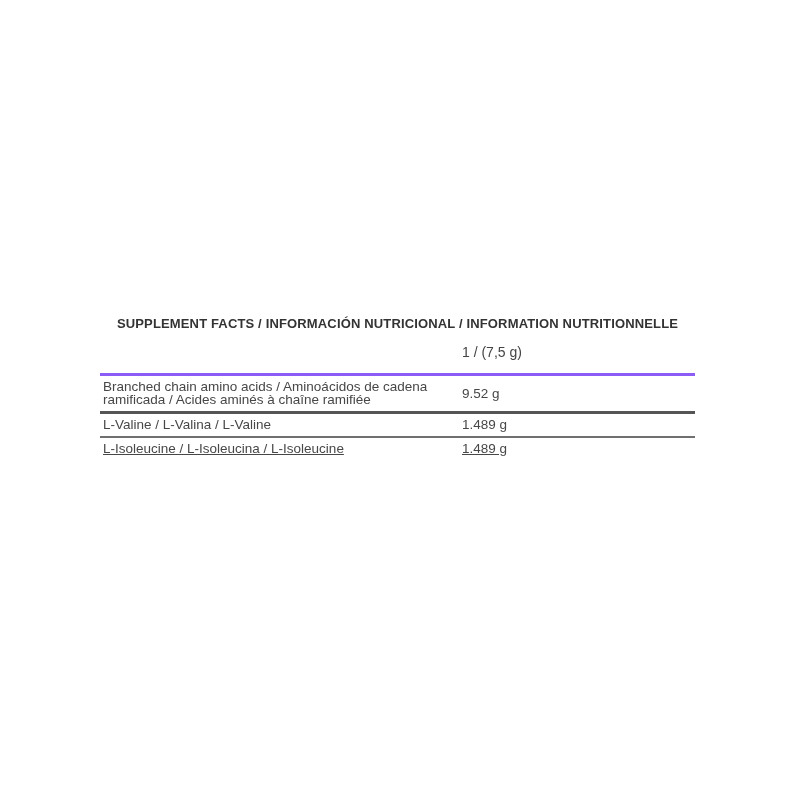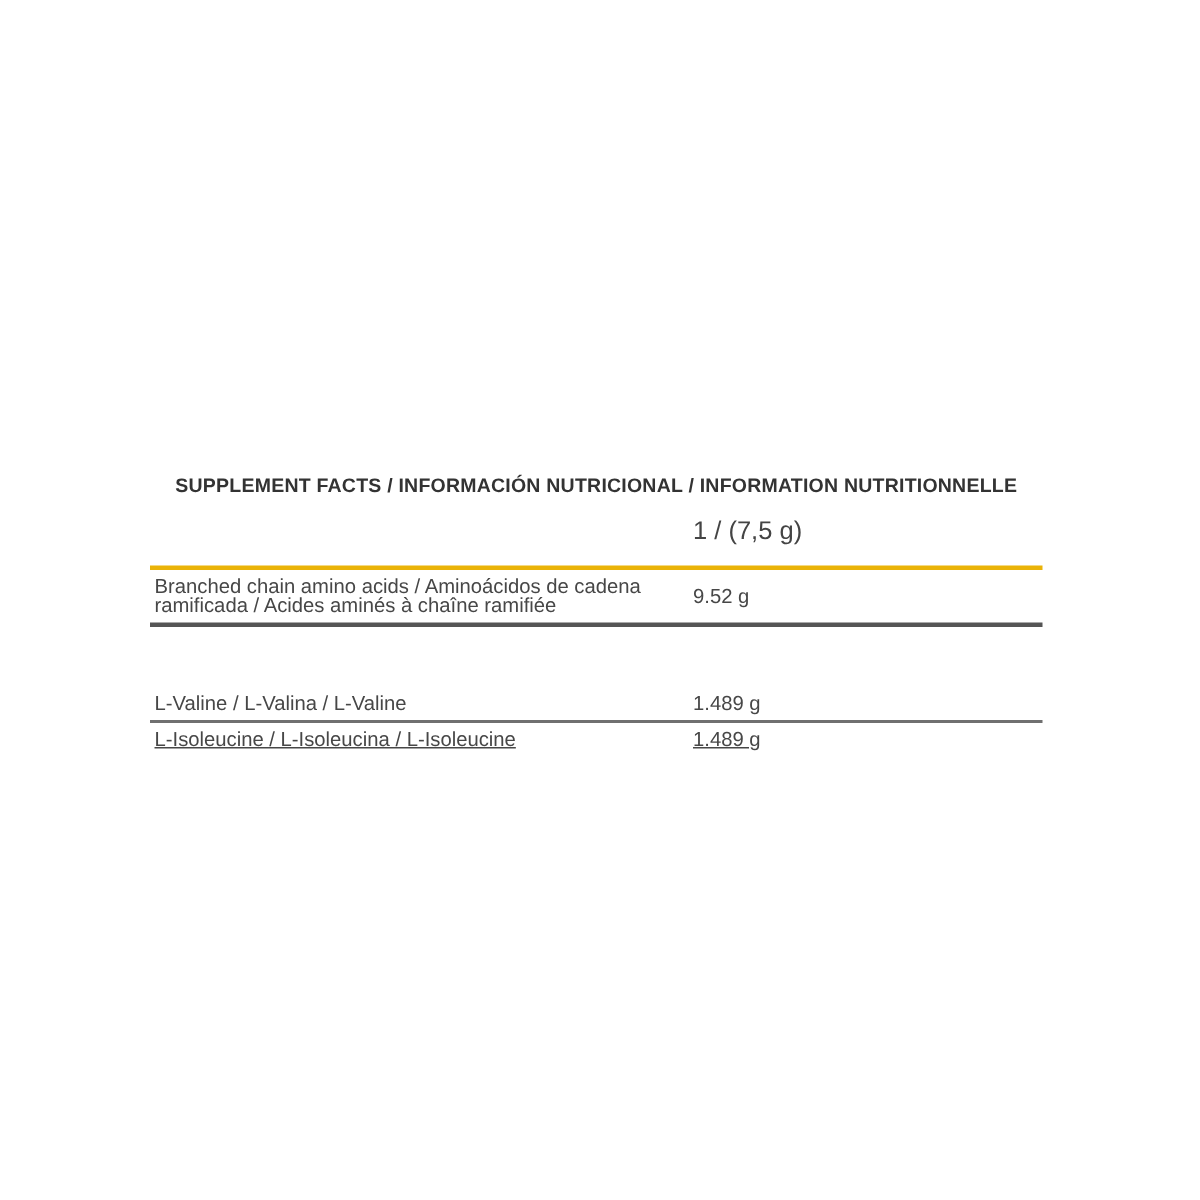--- a/index.html
+++ b/index.html
@@ -26,45 +26,45 @@
     font-size: 13px;
     font-weight: bold;
     color: #333333;
     text-align: center;
     white-space: nowrap;
     letter-spacing: 0.15px;
   }
   .serving-line {
     margin-top: 13px;
     padding-left: 362px;
-    font-size: 17px;
+    font-size: 14px;
     color: #444444;
   }
   .facts-table {
     margin-top: 13px;
-    border-top: 3px solid #eab308;
+    border-top: 3px solid #8b5cf6;
   }
   .facts-row {
     display: flex;
     align-items: center;
     padding: 4px 0 5px 3px;
     font-size: 13.5px;
     line-height: 13px;
     color: #474747;
   }
   .facts-row .nutrient-name {
     width: 355px;
     padding-right: 4px;
   }
   .facts-row .nutrient-amount {
     flex: 1;
   }
   .row-0 { border-bottom: 3px solid #555555; }
   .row-1 { border-bottom: 2px solid #6e6e6e; }
-  .row-2 { border-bottom: 2px solid #707070; margin-top: 40px; }
+  .row-2 { border-bottom: 2px solid #707070; }
   .row-3 { border-bottom: none; text-decoration: underline; }
 </style>
 </head>
 <body>
 
 <div class="canvas">
 
   <div class="facts-panel">
 
     <div class="facts-title">SUPPLEMENT FACTS / INFORMACIÓN NUTRICIONAL / INFORMATION NUTRITIONNELLE</div>

